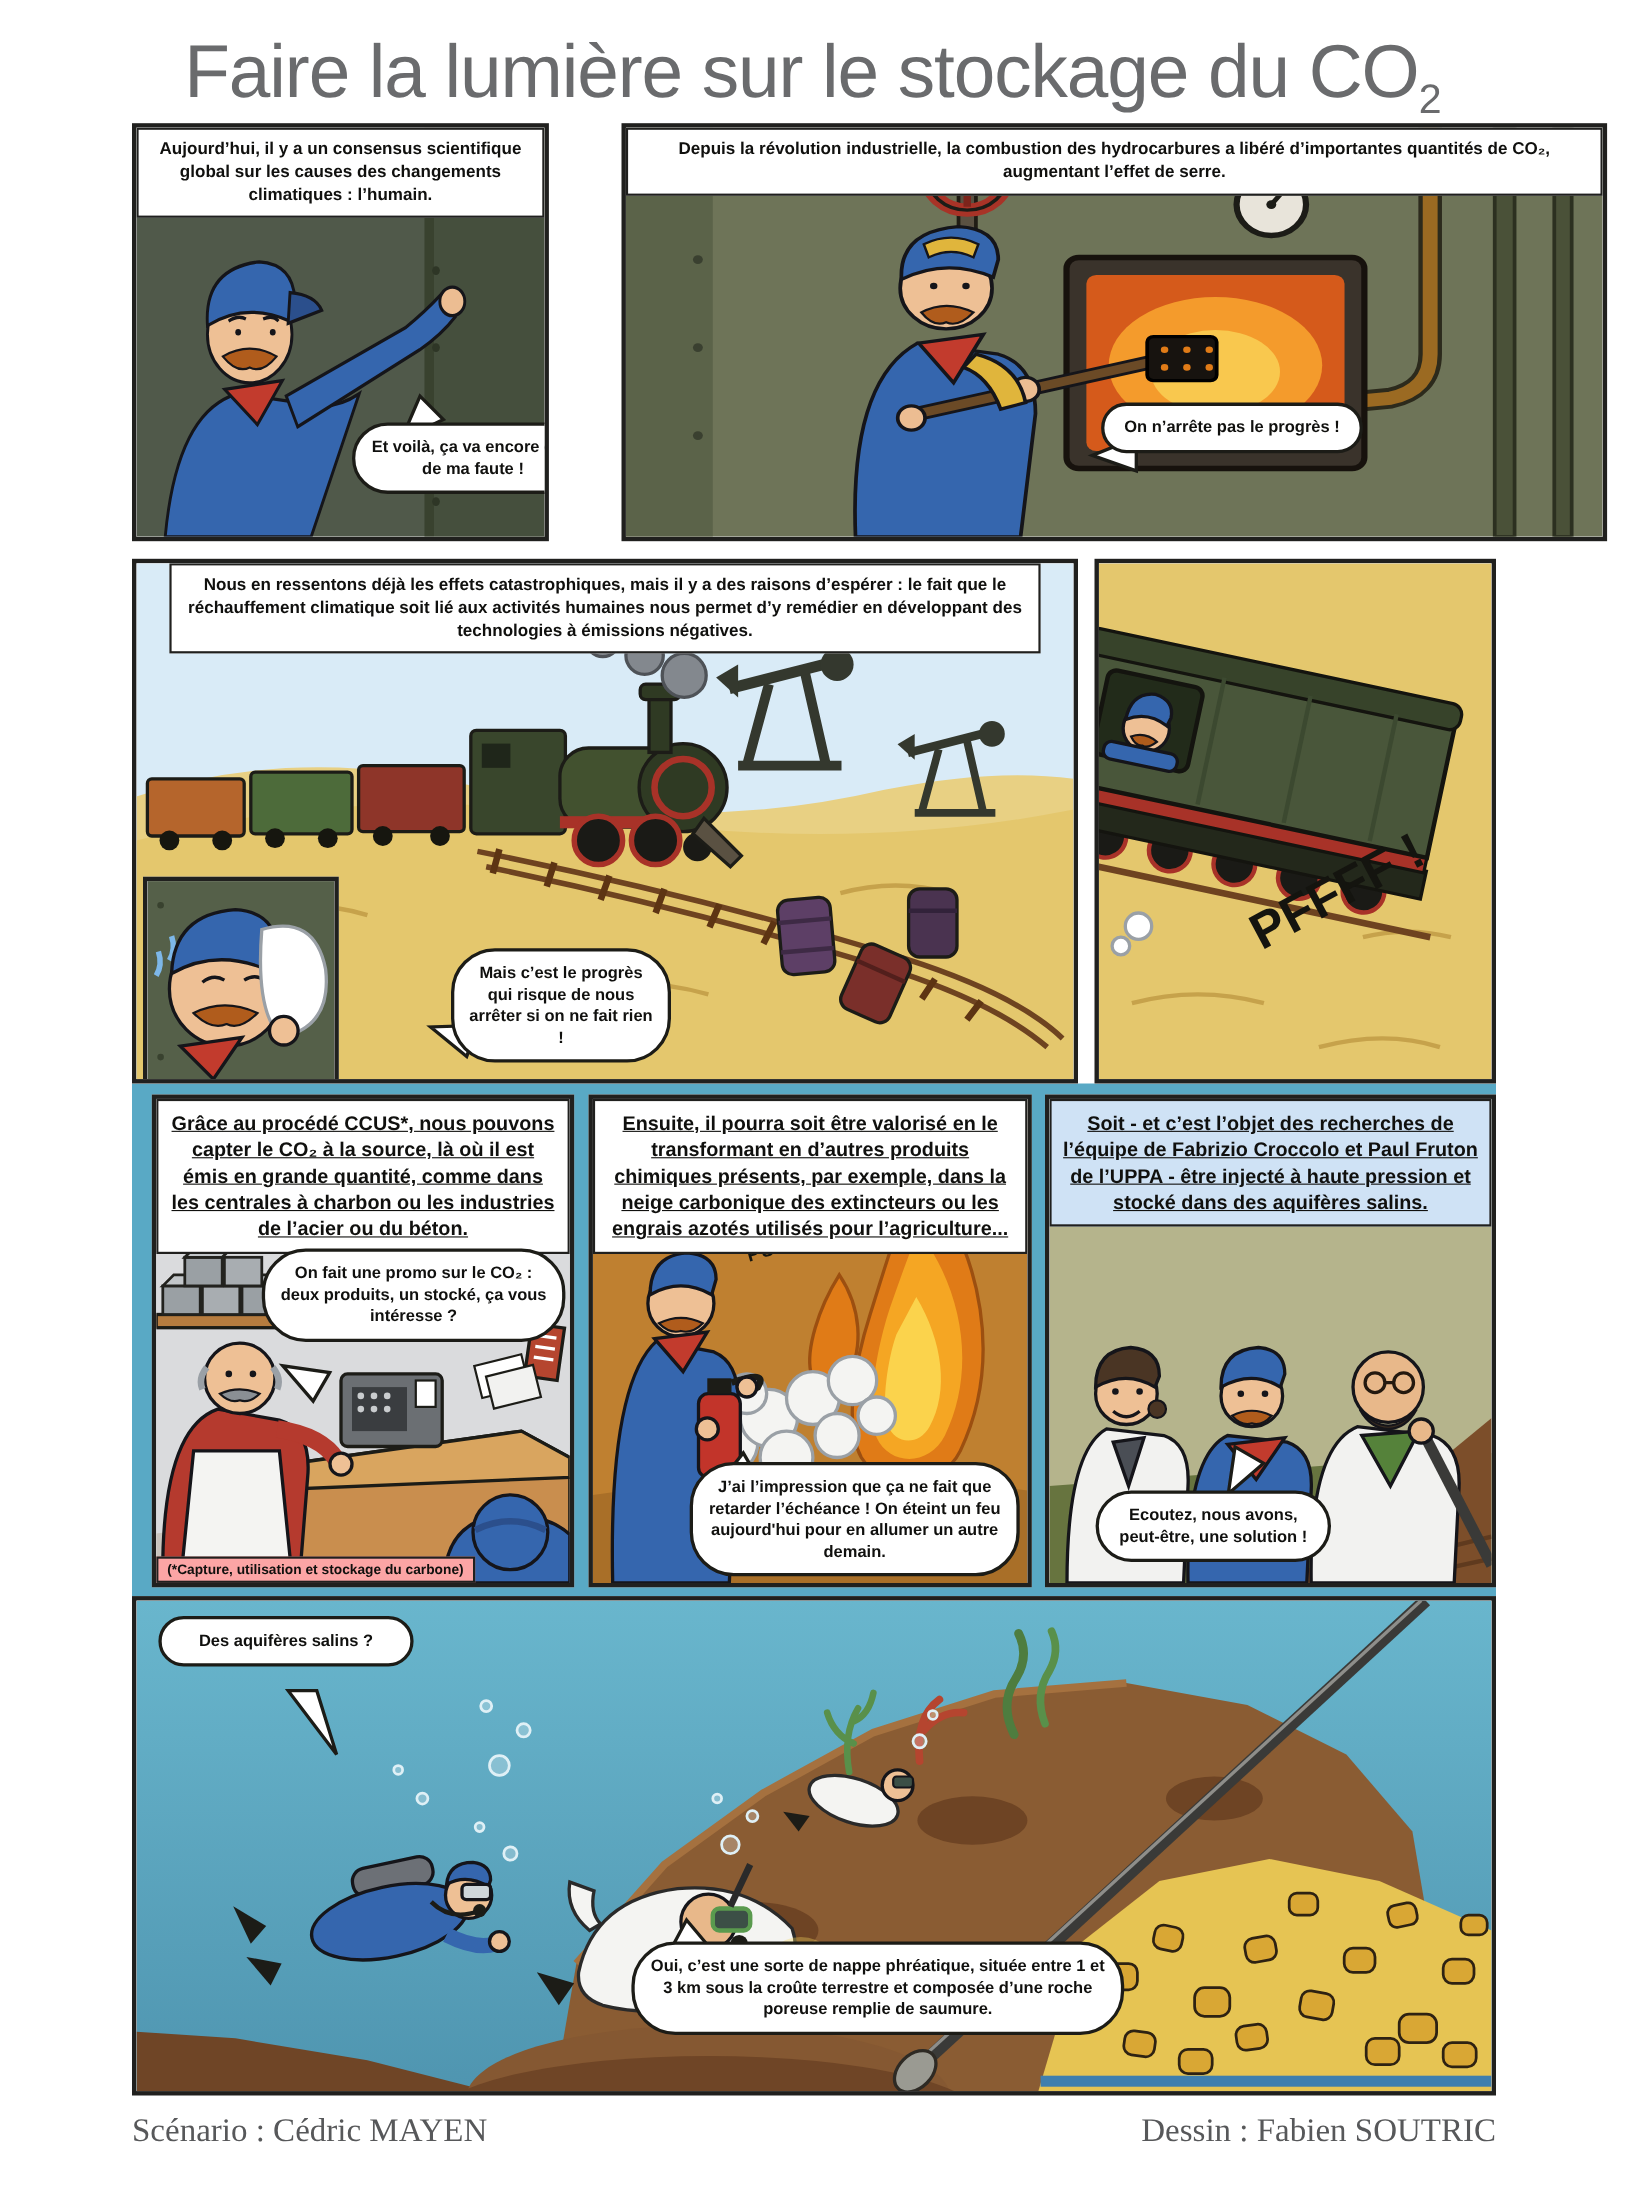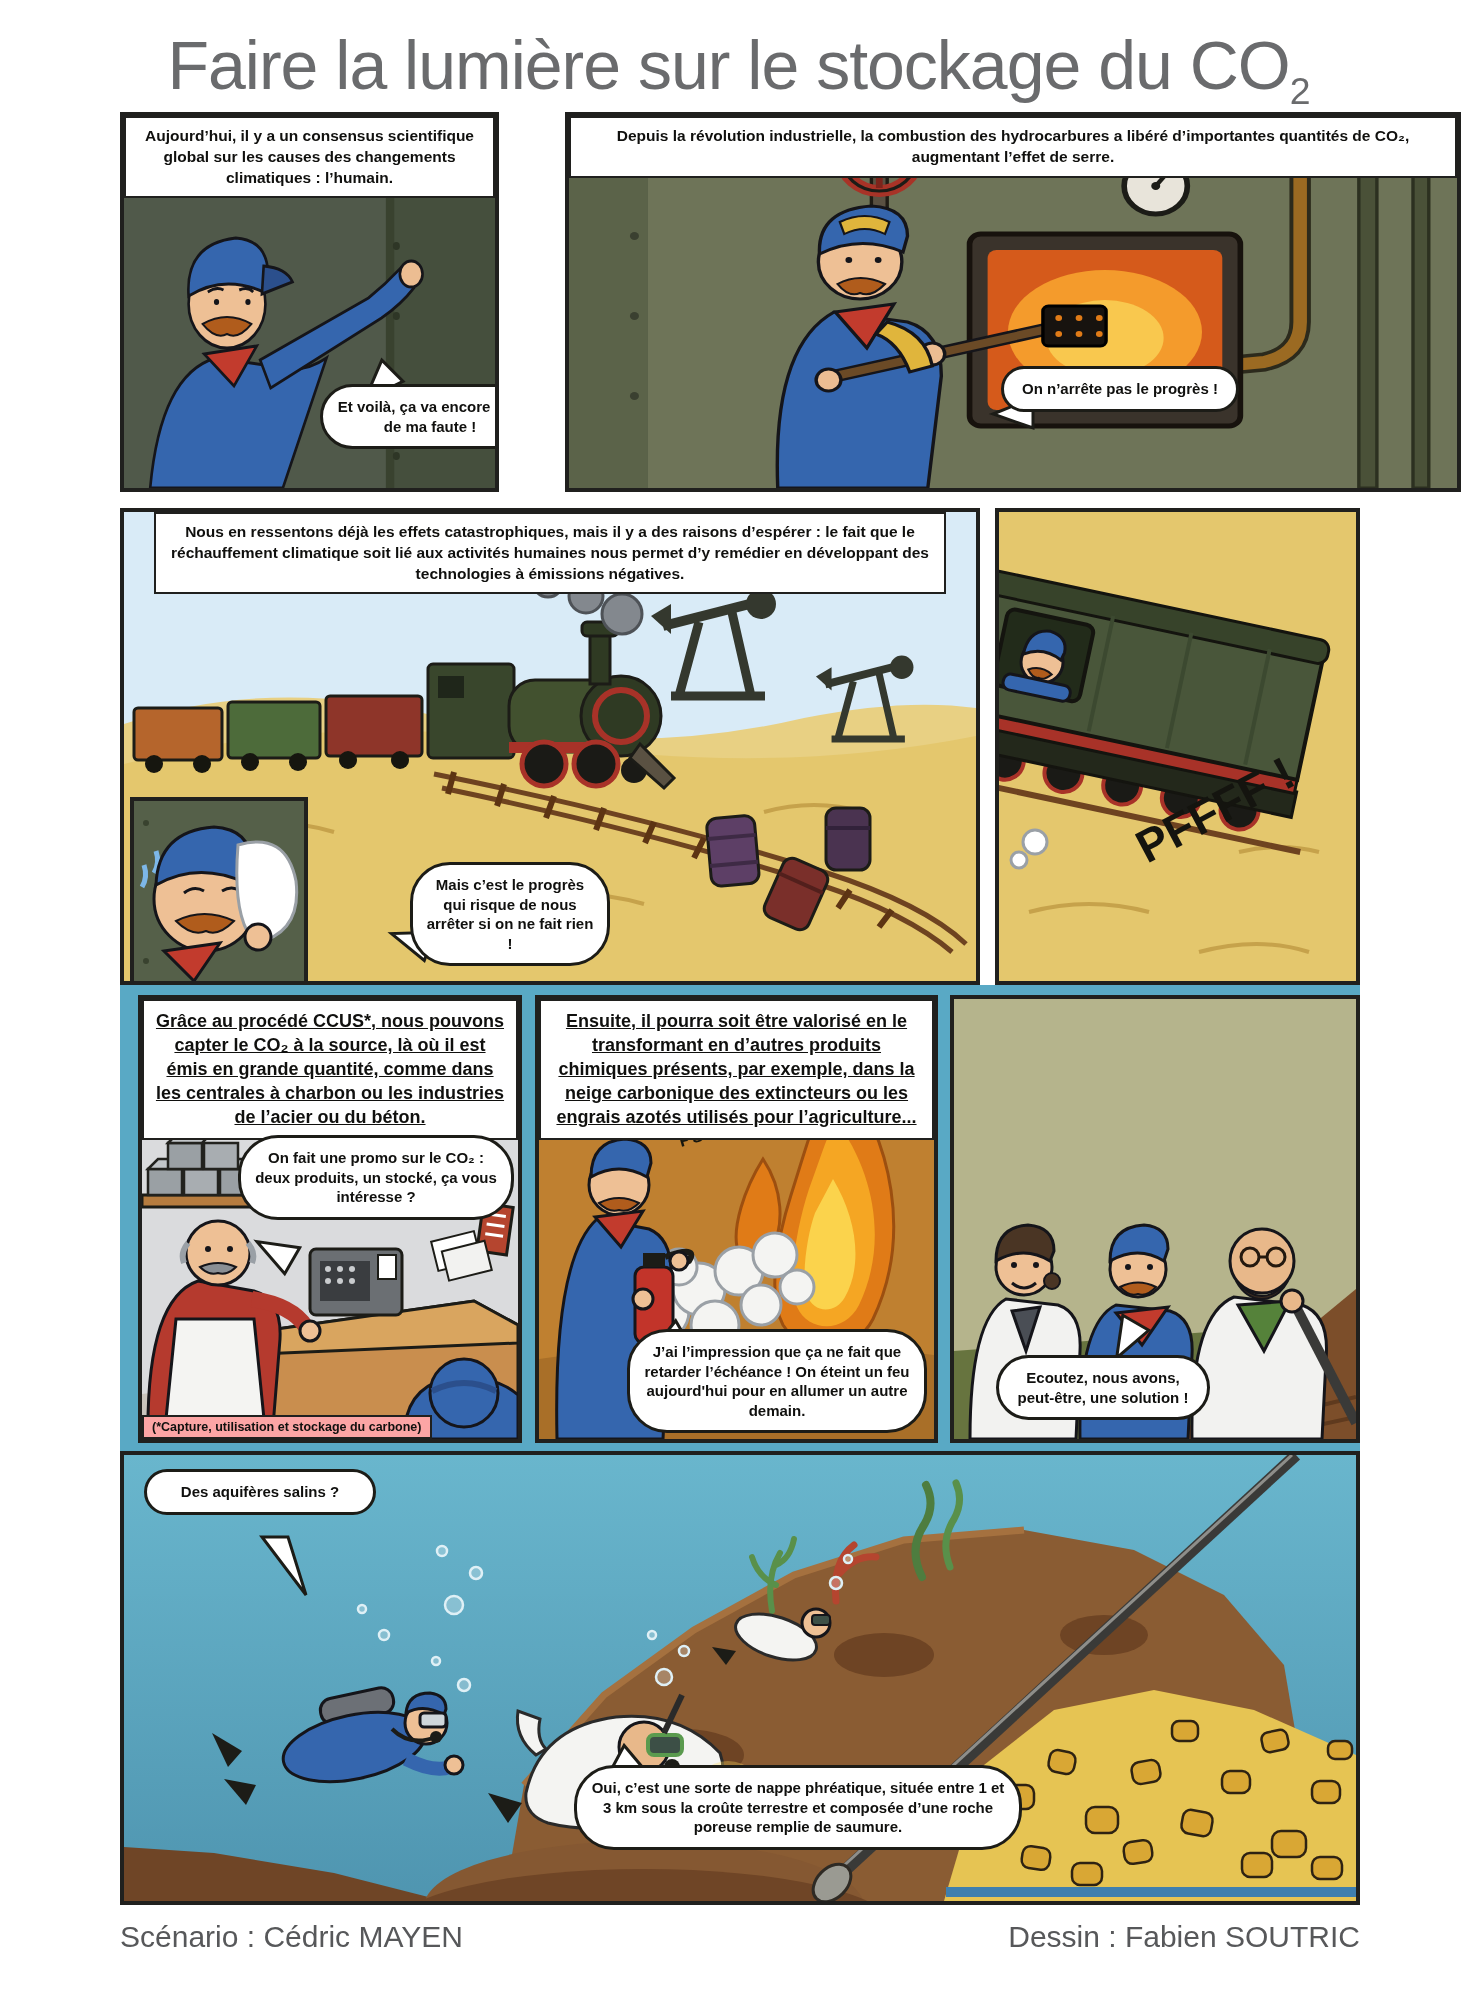--- a/index.html
+++ b/index.html
@@ -19,21 +19,21 @@
   .caption.floating { left:30px; right:30px; }
   .caption.small { font-size:18px;text-decoration:underline; }
   .caption.blue { background:#cfe2f5; }
   .bubble { position:absolute; background:#ffffff; border:3px solid #1c1c17; border-radius:40px;
             padding:10px 13px; text-align:center; color:#10100e; font-weight:700;
             font-size:15px; line-height:1.3; }
   .footnote { position:absolute; left:0; bottom:0; background:#fca5a5; border:2px solid #20201e;
               padding:3px 8px; font-weight:700; font-size:12.5px; color:#10100e; }
   .tail { position:absolute; overflow:visible; }
   .credit { position:absolute; top:1920px; color:#57585a; font-size:30px;
-            font-family:Liberation Sans, sans-serif; }
+            font-family:Liberation Serif, serif; }
   .credit-left { left:120px; }
   .credit-right { right:117px; }
 </style>
 </head>
 <body>
 
 <div class="page">
 
   <h1 class="title"><span>Faire la lumière sur le stockage du CO</span><sub>2</sub></h1>
 
@@ -406,20 +406,21 @@
         <path d="M282,282 Q308,312 334,282 Q324,300 308,300 Q292,300 282,282 Z" fill="#3a2c20" stroke="#15151a" stroke-width="2"></path>
         <g stroke="#24190f" stroke-width="3" fill="none">
           <circle cx="296" cy="258" r="9"></circle>
             <circle cx="322" cy="258" r="9"></circle>
             <line x1="305" y1="258" x2="313" y2="258"></line>
         </g>
         <line x1="338" y1="300" x2="402" y2="424" stroke="#3a3a38" stroke-width="10"></line>
         <circle cx="338" cy="302" r="11" fill="#e8b88a" stroke="#15151a" stroke-width="3"></circle>
       </g>
     </svg>
+    <div class="caption small blue">Soit - et c’est l’objet des recherches de l’équipe de Fabrizio Croccolo et Paul Fruton de l’UPPA - être injecté à haute pression et stocké dans des aquifères salins.</div>
     <svg class="tail" width="46" height="42" style="left:150px; top:322px; transform:rotate(-60deg);">
       <polygon points="44,4 44,34 4,20" fill="#ffffff" stroke="#1c1c17" stroke-width="3"></polygon>
     </svg>
     <div class="bubble" style="left:42px; top:356px; width:214px;">Ecoutez, nous avons, peut-être, une solution !</div>
   </section>
 
   <section class="panel" style="left:120px; top:1451px; width:1240px; height:454px;">
     <svg class="scene" viewBox="0 0 1232 446" preserveAspectRatio="none">
       <defs>
         <linearGradient id="sea" x1="0" y1="0" x2="0" y2="1">

